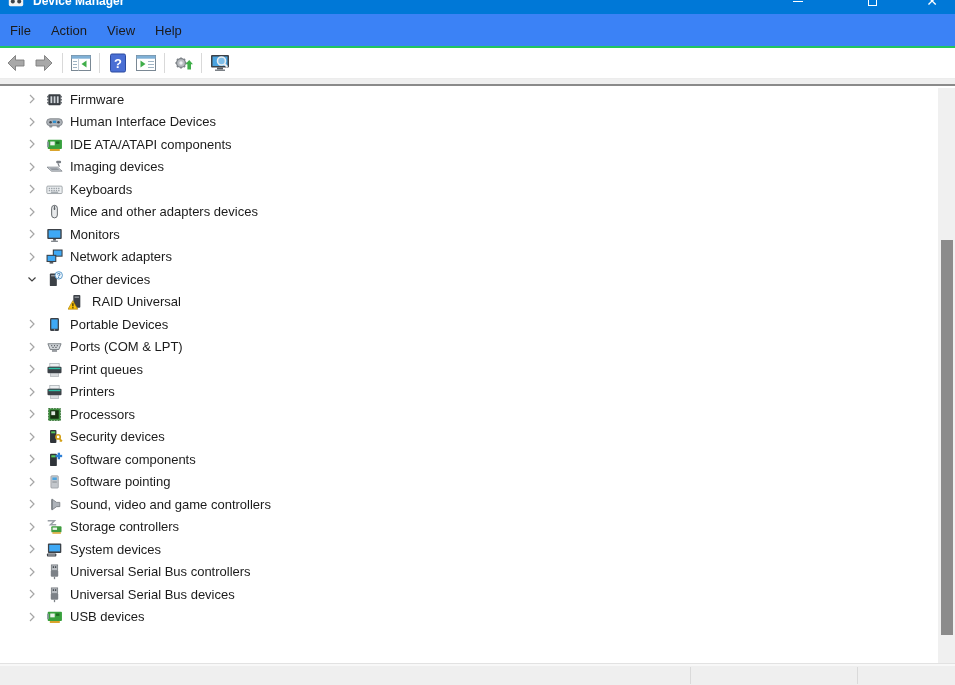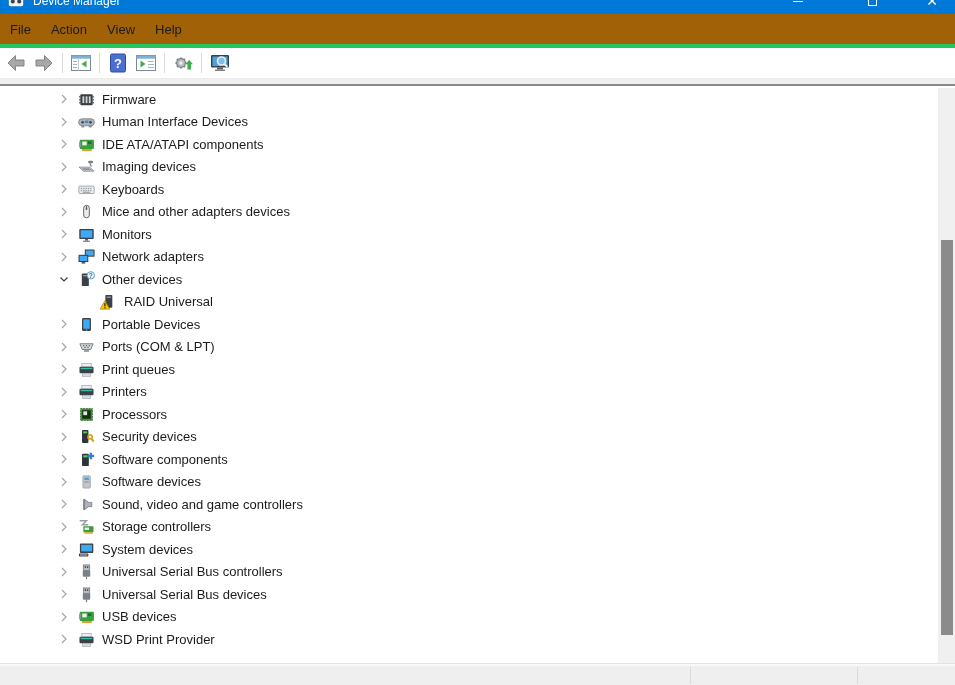--- a/index.html
+++ b/index.html
@@ -8,43 +8,43 @@
     position:relative;
     font-family:"Liberation Sans","DejaVu Sans",sans-serif;
     background:#ffffff;
     color:#1b1b1b;
     -webkit-font-smoothing:antialiased;
   }
 
   
   .titlebar {
     position:absolute; top:0; left:0; right:0; height:14px;
-    background:#0078d7; overflow:hidden;
+    background:#0078d7; overflow:hidden;font-weight:bold;
   }
   .titlebar-inner {
     position:absolute; top:-14px; left:0; right:0; height:30px;
     display:flex; align-items:center; color:#fff;
   }
   .app-icon { margin-left:8px; width:16px; height:16px; flex:0 0 auto; }
   .window-title { margin-left:9px; font-size:12px; white-space:nowrap; }
   .caption-btn {
     position:absolute; top:0; height:30px; width:46px;
     display:flex; align-items:center; justify-content:center; color:#fff;
   }
   .btn-min { left:775px; }
   .btn-max { left:849px; }
   .btn-close { left:909px; font-size:14px; }
   .glyph-min { width:10px; height:1px; background:#fff; display:block; }
   .glyph-max { width:9px; height:9px; border:1px solid #fff; display:block; }
 
   
   .menubar {
     position:absolute; top:14px; left:0; right:0; height:34px;
-    background:#a16207; display:flex; align-items:center; padding-left:2px;
-    border-bottom:4px solid #22c55e;
+    background:#3b82f6; display:flex; align-items:center; padding-left:2px;
+    border-bottom:2px solid #22c55e;
   }
   .menu-item { padding:4px 10px; font-size:13px; cursor:default; }
   .menu-item:first-child { padding-left:8px; }
 
   
   .toolbar {
     position:absolute; top:48px; left:0; right:0; height:31px;
     background:#fff; display:flex; align-items:center; padding-left:2px;
     border-bottom:1px solid #ececec;
   }
@@ -55,21 +55,21 @@
   .tree-top-gap {
     position:absolute; top:79px; left:0; right:0; height:7px;
     background:#efefef; border-bottom:2px solid #8a8a8a;
   }
 
   
   .treeview {
     position:absolute; top:88px; left:0; width:938px; height:575px;
     background:#fff; overflow:hidden;
   }
-  .tree-row { height:22.5px; display:flex; align-items:center; font-size:13px; white-space:nowrap;padding-left:32px; }
+  .tree-row { height:22.5px; display:flex; align-items:center; font-size:13px; white-space:nowrap; }
   .chevron { width:16px; height:16px; display:flex; align-items:center; justify-content:center; flex:0 0 auto; }
   .tree-icon { width:17px; height:17px; margin-left:6px; display:flex; align-items:center; justify-content:center; flex:0 0 auto; }
   .tree-label { margin-left:7px; }
 
   
   .scrollbar {
     position:absolute; top:88px; left:938px; width:17px; height:575px;
     background:#f0f0f0;
   }
   .scroll-thumb { position:absolute; left:3px; width:12px; background:#8b8b8b; }
@@ -524,21 +524,21 @@
           <path d="M6 4 L10 8 L6 12" fill="none" stroke="#a6a6a6" stroke-width="1.2"></path>
         </svg>
       </span>
     <span class="tree-icon">
         <svg width="17" height="17" viewBox="0 0 16 16" xmlns="http://www.w3.org/2000/svg">
           <rect x="4.6" y="2.6" width="7" height="11.6" rx="0.9" fill="#c3c7cc" stroke="#8d9196" stroke-width="0.6"></rect>
           <rect x="6" y="4.2" width="4.2" height="2.4" fill="#4aa3df"></rect>
           <rect x="6" y="8" width="4.2" height="1" fill="#8d9196"></rect>
         </svg>
       </span>
-    <span class="tree-label">Software devices</span>
+    <span class="tree-label">Software pointing</span>
   </div>
 
   <div class="tree-row">
     <span class="chevron" style="margin-left: 24px;">
         <svg width="16" height="16" viewBox="0 0 16 16" xmlns="http://www.w3.org/2000/svg">
           <path d="M6 4 L10 8 L6 12" fill="none" stroke="#a6a6a6" stroke-width="1.2"></path>
         </svg>
       </span>
     <span class="tree-icon">
         <svg width="17" height="17" viewBox="0 0 16 16" xmlns="http://www.w3.org/2000/svg">
@@ -630,36 +630,20 @@
           <rect x="1.6" y="3.6" width="13.4" height="8.6" rx="0.8" fill="#37a03c"></rect>
           <rect x="1" y="5.4" width="1.6" height="5" fill="#8f9aa4"></rect>
           <rect x="4" y="5.2" width="4.2" height="3.6" fill="#e9f2e9"></rect>
           <rect x="9.4" y="5.2" width="3.2" height="2.2" fill="#1f6b23"></rect>
           <rect x="3.6" y="12.2" width="9.4" height="1.9" fill="#d9a32a"></rect>
         </svg>
       </span>
     <span class="tree-label">USB devices</span>
   </div>
 
-  <div class="tree-row">
-    <span class="chevron" style="margin-left: 24px;">
-        <svg width="16" height="16" viewBox="0 0 16 16" xmlns="http://www.w3.org/2000/svg">
-          <path d="M6 4 L10 8 L6 12" fill="none" stroke="#a6a6a6" stroke-width="1.2"></path>
-        </svg>
-      </span>
-    <span class="tree-icon">
-        <svg width="17" height="17" viewBox="0 0 16 16" xmlns="http://www.w3.org/2000/svg">
-          <rect x="3.6" y="2.4" width="8.8" height="3.2" fill="#eceff1" stroke="#9aa0a6" stroke-width="0.6"></rect>
-          <rect x="1.4" y="5.4" width="13.2" height="6.2" rx="1" fill="#3c4147"></rect>
-          <rect x="2.5" y="6.4" width="11" height="1.3" fill="#2fbfa6"></rect>
-          <rect x="4" y="11.6" width="8" height="3" fill="#d7dadd" stroke="#9aa0a6" stroke-width="0.5"></rect>
-        </svg>
-      </span>
-    <span class="tree-label">WSD Print Provider</span>
-  </div>
 </div>
 
 <div class="scrollbar">
   <div class="scroll-thumb" id="scroll-thumb" style="top: 152px; height: 395px;"></div>
 </div>
 
 <div class="pre-status"></div>
 
 <div class="statusbar" id="statusbar">
     <div class="status-section" style="left: 0px; width: 690px;"></div>

